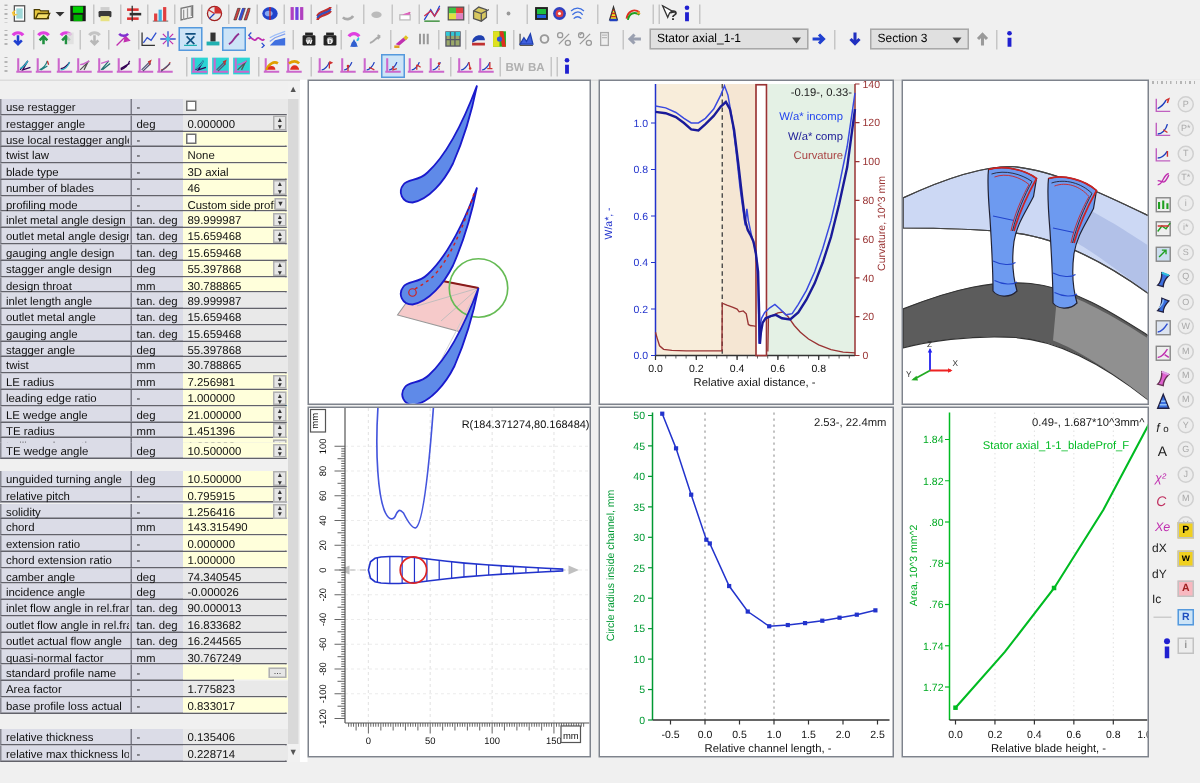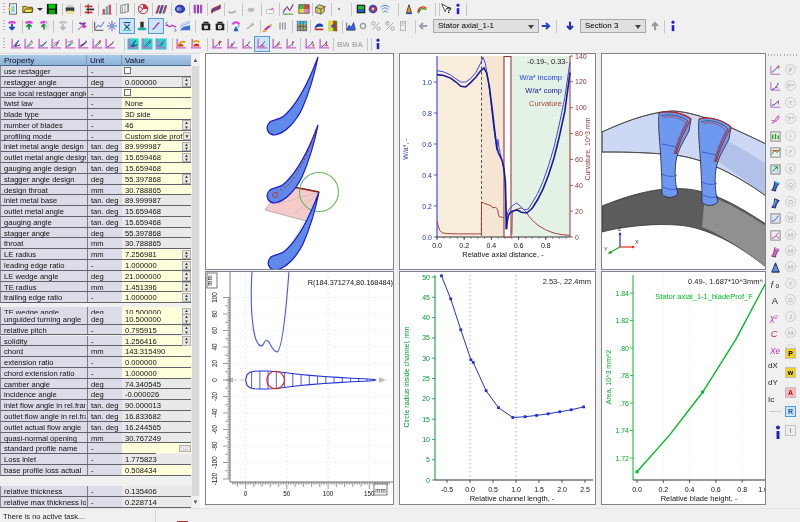--- a/index.html
+++ b/index.html
@@ -433,27 +433,20 @@
     <svg class="ico" style="left:352px;top:38px" viewBox="0 0 14 14">
       <text x="0" y="11" font-size="9" fill="#b0b0b0" font-weight="bold">BA</text>
     </svg>
     <span class="sep" style="left:367px;top:37.5px"></span>
     <span class="sep" style="left:371px;top:37.5px"></span>
     <svg class="ico" style="left:372px;top:38px" viewBox="0 0 14 14">
       <circle cx="7" cy="2.5" r="1.8" fill="#2020d0"></circle>
       <path d="M5.5 6h3v7h-3z" fill="#2020d0"></path>
     </svg>
 <div class="abs" style="left:0;top:52.5px;width:800px;height:1px;background:#dcdcdc"></div>
-<div class="abs" style="left:0;top:55.0px;width:191px;height:11.0px;background:linear-gradient(#a9c8e6,#8db3d8);border-bottom:1px solid #4a6a90;font-size:8px;color:#0a0a20;white-space:nowrap">
-      <span class="abs" style="left:4px;top:0.5px">Property</span>
-      <span class="abs" style="left:86px;top:0;width:1px;height:11px;background:#7a9ac0"></span>
-      <span class="abs" style="left:90px;top:0.5px">Unit</span>
-      <span class="abs" style="left:121px;top:0;width:1px;height:11px;background:#7a9ac0"></span>
-      <span class="abs" style="left:125px;top:0.5px">Value</span>
-    </div>
 <div class="abs" style="left:0;top:66.0px;width:191px;height:10.78px;border-bottom:1px solid #62626a;border-left:1px solid #8a8a94;border-right:1px solid #62626a;font-size:7.6px;color:#101010;background:#dbdce7;white-space:nowrap">
       <span class="abs" style="left:3px;top:1px;width:82px;overflow:hidden">use restagger</span>
       <span class="abs" style="left:86px;top:0;width:1px;height:100%;background:#7e7e8a"></span>
       <span class="abs" style="left:90px;top:1px">-</span>
       <span class="abs" style="left:121px;top:0;width:70px;height:100%;background:#e9e9e9"></span>
       <span class="abs" style="left:123px;top:1px;width:7px;height:7px;background:#fff;border:1px solid #707070"></span>
     </div>
     <div class="abs" style="left:0;top:76.78px;width:191px;height:10.78px;border-bottom:1px solid #62626a;border-left:1px solid #8a8a94;border-right:1px solid #62626a;font-size:7.6px;color:#101010;background:#dbdce7;white-space:nowrap">
       <span class="abs" style="left:3px;top:1px;width:82px;overflow:hidden">restagger angle</span>
       <span class="abs" style="left:86px;top:0;width:1px;height:100%;background:#7e7e8a"></span>
@@ -474,21 +467,21 @@
       <span class="abs" style="left:86px;top:0;width:1px;height:100%;background:#7e7e8a"></span>
       <span class="abs" style="left:90px;top:1px">-</span>
       <span class="abs" style="left:121px;top:0;width:70px;height:100%;background:#ffffdb"></span>
       <span class="abs" style="left:124px;top:1px">None</span>
     </div>
     <div class="abs" style="left:0;top:109.12px;width:191px;height:10.78px;border-bottom:1px solid #62626a;border-left:1px solid #8a8a94;border-right:1px solid #62626a;font-size:7.6px;color:#101010;background:#dbdce7;white-space:nowrap">
       <span class="abs" style="left:3px;top:1px;width:82px;overflow:hidden">blade type</span>
       <span class="abs" style="left:86px;top:0;width:1px;height:100%;background:#7e7e8a"></span>
       <span class="abs" style="left:90px;top:1px">-</span>
       <span class="abs" style="left:121px;top:0;width:70px;height:100%;background:#ffffdb"></span>
-      <span class="abs" style="left:124px;top:1px">3D side</span>
+      <span class="abs" style="left:124px;top:1px">3D axial</span>
     </div>
     <div class="abs" style="left:0;top:119.9px;width:191px;height:10.78px;border-bottom:1px solid #62626a;border-left:1px solid #8a8a94;border-right:1px solid #62626a;font-size:7.6px;color:#101010;background:#dbdce7;white-space:nowrap">
       <span class="abs" style="left:3px;top:1px;width:73px;overflow:hidden">number of blades</span>
       <span class="abs" style="left:86px;top:0;width:1px;height:100%;background:#7e7e8a"></span>
       <span class="abs" style="left:90px;top:1px">-</span>
       <span class="abs" style="left:121px;top:0;width:70px;height:100%;background:#ffffdb"></span>
       <span class="abs" style="left:124px;top:1px">46</span>
       <span class="abs" style="left:181px;top:0.5px;width:9px;height:9.5px;background:#e6e6e6;border:1px solid #b0b0b0;font-size:4.5px;color:#333;line-height:4.4px;text-align:center">▲<br>▼</span>
     </div>
     <div class="abs" style="left:0;top:130.68px;width:191px;height:10.78px;border-bottom:1px solid #62626a;border-left:1px solid #8a8a94;border-right:1px solid #62626a;font-size:7.6px;color:#101010;background:#dbdce7;white-space:nowrap">
@@ -531,21 +524,21 @@
       <span class="abs" style="left:181px;top:0.5px;width:9px;height:9.5px;background:#e6e6e6;border:1px solid #b0b0b0;font-size:4.5px;color:#333;line-height:4.4px;text-align:center">▲<br>▼</span>
     </div>
     <div class="abs" style="left:0;top:184.58px;width:191px;height:10.78px;border-bottom:1px solid #62626a;border-left:1px solid #8a8a94;border-right:1px solid #62626a;font-size:7.6px;color:#101010;background:#dbdce7;white-space:nowrap">
       <span class="abs" style="left:3px;top:1px;width:82px;overflow:hidden">design throat</span>
       <span class="abs" style="left:86px;top:0;width:1px;height:100%;background:#7e7e8a"></span>
       <span class="abs" style="left:90px;top:1px">mm</span>
       <span class="abs" style="left:121px;top:0;width:70px;height:100%;background:#ffffdb"></span>
       <span class="abs" style="left:124px;top:1px">30.788865</span>
     </div>
     <div class="abs" style="left:0;top:195.36px;width:191px;height:10.78px;border-bottom:1px solid #62626a;border-left:1px solid #8a8a94;border-right:1px solid #62626a;font-size:7.6px;color:#101010;background:#dbdce7;white-space:nowrap">
-      <span class="abs" style="left:3px;top:1px;width:82px;overflow:hidden">inlet metal base</span>
+      <span class="abs" style="left:3px;top:1px;width:82px;overflow:hidden">inlet length angle</span>
       <span class="abs" style="left:86px;top:0;width:1px;height:100%;background:#7e7e8a"></span>
       <span class="abs" style="left:90px;top:1px">tan. deg</span>
       <span class="abs" style="left:121px;top:0;width:70px;height:100%;background:#e9e9e9"></span>
       <span class="abs" style="left:124px;top:1px">89.999987</span>
     </div>
     <div class="abs" style="left:0;top:206.14px;width:191px;height:10.78px;border-bottom:1px solid #62626a;border-left:1px solid #8a8a94;border-right:1px solid #62626a;font-size:7.6px;color:#101010;background:#dbdce7;white-space:nowrap">
       <span class="abs" style="left:3px;top:1px;width:82px;overflow:hidden">outlet metal angle</span>
       <span class="abs" style="left:86px;top:0;width:1px;height:100%;background:#7e7e8a"></span>
       <span class="abs" style="left:90px;top:1px">tan. deg</span>
       <span class="abs" style="left:121px;top:0;width:70px;height:100%;background:#e9e9e9"></span>
@@ -559,21 +552,21 @@
       <span class="abs" style="left:124px;top:1px">15.659468</span>
     </div>
     <div class="abs" style="left:0;top:227.7px;width:191px;height:10.78px;border-bottom:1px solid #62626a;border-left:1px solid #8a8a94;border-right:1px solid #62626a;font-size:7.6px;color:#101010;background:#dbdce7;white-space:nowrap">
       <span class="abs" style="left:3px;top:1px;width:82px;overflow:hidden">stagger angle</span>
       <span class="abs" style="left:86px;top:0;width:1px;height:100%;background:#7e7e8a"></span>
       <span class="abs" style="left:90px;top:1px">deg</span>
       <span class="abs" style="left:121px;top:0;width:70px;height:100%;background:#e9e9e9"></span>
       <span class="abs" style="left:124px;top:1px">55.397868</span>
     </div>
     <div class="abs" style="left:0;top:238.48px;width:191px;height:10.78px;border-bottom:1px solid #62626a;border-left:1px solid #8a8a94;border-right:1px solid #62626a;font-size:7.6px;color:#101010;background:#dbdce7;white-space:nowrap">
-      <span class="abs" style="left:3px;top:1px;width:82px;overflow:hidden">throat</span>
+      <span class="abs" style="left:3px;top:1px;width:82px;overflow:hidden">twist</span>
       <span class="abs" style="left:86px;top:0;width:1px;height:100%;background:#7e7e8a"></span>
       <span class="abs" style="left:90px;top:1px">mm</span>
       <span class="abs" style="left:121px;top:0;width:70px;height:100%;background:#e9e9e9"></span>
       <span class="abs" style="left:124px;top:1px">30.788865</span>
     </div>
     <div class="abs" style="left:0;top:249.26px;width:191px;height:10.78px;border-bottom:1px solid #62626a;border-left:1px solid #8a8a94;border-right:1px solid #62626a;font-size:7.6px;color:#101010;background:#dbdce7;white-space:nowrap">
       <span class="abs" style="left:3px;top:1px;width:82px;overflow:hidden">LE radius</span>
       <span class="abs" style="left:86px;top:0;width:1px;height:100%;background:#7e7e8a"></span>
       <span class="abs" style="left:90px;top:1px">mm</span>
       <span class="abs" style="left:121px;top:0;width:70px;height:100%;background:#ffffdb"></span>
@@ -605,21 +598,21 @@
       <span class="abs" style="left:181px;top:0.5px;width:9px;height:9.5px;background:#e6e6e6;border:1px solid #b0b0b0;font-size:4.5px;color:#333;line-height:4.4px;text-align:center">▲<br>▼</span>
     </div>
     <div class="abs" style="left:0;top:292.38px;width:191px;height:10.78px;border-bottom:1px solid #62626a;border-left:1px solid #8a8a94;border-right:1px solid #62626a;font-size:7.6px;color:#101010;background:#dbdce7;white-space:nowrap">
       <span class="abs" style="left:3px;top:1px;width:82px;overflow:hidden">trailing edge ratio</span>
       <span class="abs" style="left:86px;top:0;width:1px;height:100%;background:#7e7e8a"></span>
       <span class="abs" style="left:90px;top:1px">-</span>
       <span class="abs" style="left:121px;top:0;width:70px;height:100%;background:#ffffdb"></span>
       <span class="abs" style="left:124px;top:1px">1.000000</span>
       <span class="abs" style="left:181px;top:0.5px;width:9px;height:9.5px;background:#e6e6e6;border:1px solid #b0b0b0;font-size:4.5px;color:#333;line-height:4.4px;text-align:center">▲<br>▼</span>
     </div>
-    <div class="abs" style="left:0;top:307px;width:191px;height:10.78px;border-bottom:1px solid #62626a;border-left:1px solid #8a8a94;border-right:1px solid #62626a;font-size:7.6px;color:#101010;background:#dbdce7;white-space:nowrap">
+    <div class="abs" style="left:0;top:295px;width:191px;height:10.78px;border-bottom:1px solid #62626a;border-left:1px solid #8a8a94;border-right:1px solid #62626a;font-size:7.6px;color:#101010;background:#dbdce7;white-space:nowrap">
       <span class="abs" style="left:3px;top:1px;width:82px;overflow:hidden">TE wedge angle</span>
       <span class="abs" style="left:86px;top:0;width:1px;height:100%;background:#7e7e8a"></span>
       <span class="abs" style="left:90px;top:1px">deg</span>
       <span class="abs" style="left:121px;top:0;width:70px;height:100%;background:#ffffdb"></span>
       <span class="abs" style="left:124px;top:1px">10.500000</span>
       <span class="abs" style="left:181px;top:0.5px;width:9px;height:9.5px;background:#e6e6e6;border:1px solid #b0b0b0;font-size:4.5px;color:#333;line-height:4.4px;text-align:center">▲<br>▼</span>
     </div>
     <div class="abs" style="left:0;top:313.94px;width:191px;height:10.78px;border-bottom:1px solid #62626a;border-left:1px solid #8a8a94;border-right:1px solid #62626a;font-size:7.6px;color:#101010;background:#dbdce7;white-space:nowrap">
       <span class="abs" style="left:3px;top:1px;width:82px;overflow:hidden">unguided turning angle</span>
       <span class="abs" style="left:86px;top:0;width:1px;height:100%;background:#7e7e8a"></span>
@@ -694,46 +687,46 @@
       <span class="abs" style="left:124px;top:1px">16.833682</span>
     </div>
     <div class="abs" style="left:0;top:421.74px;width:191px;height:10.78px;border-bottom:1px solid #62626a;border-left:1px solid #8a8a94;border-right:1px solid #62626a;font-size:7.6px;color:#101010;background:#dbdce7;white-space:nowrap">
       <span class="abs" style="left:3px;top:1px;width:82px;overflow:hidden">outlet actual flow angle</span>
       <span class="abs" style="left:86px;top:0;width:1px;height:100%;background:#7e7e8a"></span>
       <span class="abs" style="left:90px;top:1px">tan. deg</span>
       <span class="abs" style="left:121px;top:0;width:70px;height:100%;background:#e9e9e9"></span>
       <span class="abs" style="left:124px;top:1px">16.244565</span>
     </div>
     <div class="abs" style="left:0;top:432.52px;width:191px;height:10.78px;border-bottom:1px solid #62626a;border-left:1px solid #8a8a94;border-right:1px solid #62626a;font-size:7.6px;color:#101010;background:#dbdce7;white-space:nowrap">
-      <span class="abs" style="left:3px;top:1px;width:82px;overflow:hidden">quasi-normal opening</span>
+      <span class="abs" style="left:3px;top:1px;width:82px;overflow:hidden">quasi-normal factor</span>
       <span class="abs" style="left:86px;top:0;width:1px;height:100%;background:#7e7e8a"></span>
       <span class="abs" style="left:90px;top:1px">mm</span>
       <span class="abs" style="left:121px;top:0;width:70px;height:100%;background:#e9e9e9"></span>
       <span class="abs" style="left:124px;top:1px">30.767249</span>
     </div>
     <div class="abs" style="left:0;top:443.3px;width:156px;height:10.78px;border-bottom:1px solid #62626a;border-left:1px solid #8a8a94;border-right:1px solid #62626a;font-size:7.6px;color:#101010;background:#dbdce7;white-space:nowrap">
       <span class="abs" style="left:3px;top:1px;width:82px;overflow:hidden">standard profile name</span>
       <span class="abs" style="left:86px;top:0;width:1px;height:100%;background:#7e7e8a"></span>
       <span class="abs" style="left:90px;top:1px">-</span>
       <span class="abs" style="left:121px;top:0;width:70px;height:100%;background:#ffffdb"></span>
       <span class="abs" style="left:178px;top:1.5px;width:12px;height:7.5px;background:#e6e6e6;border:1px solid #b0b0b0;font-size:6px;color:#333;text-align:center;line-height:4px">...</span>
     </div>
     <div class="abs" style="left:0;top:454.08px;width:191px;height:10.78px;border-bottom:1px solid #62626a;border-left:1px solid #8a8a94;border-right:1px solid #62626a;font-size:7.6px;color:#101010;background:#dbdce7;white-space:nowrap">
-      <span class="abs" style="left:3px;top:1px;width:82px;overflow:hidden">Loss inlet</span>
+      <span class="abs" style="left:3px;top:1px;width:82px;overflow:hidden">Area factor</span>
       <span class="abs" style="left:86px;top:0;width:1px;height:100%;background:#7e7e8a"></span>
       <span class="abs" style="left:90px;top:1px">-</span>
       <span class="abs" style="left:121px;top:0;width:70px;height:100%;background:#e9e9e9"></span>
       <span class="abs" style="left:124px;top:1px">1.775823</span>
     </div>
     <div class="abs" style="left:0;top:464.86px;width:191px;height:10.78px;border-bottom:1px solid #62626a;border-left:1px solid #8a8a94;border-right:1px solid #62626a;font-size:7.6px;color:#101010;background:#dbdce7;white-space:nowrap">
       <span class="abs" style="left:3px;top:1px;width:82px;overflow:hidden">base profile loss actual</span>
       <span class="abs" style="left:86px;top:0;width:1px;height:100%;background:#7e7e8a"></span>
       <span class="abs" style="left:90px;top:1px">-</span>
       <span class="abs" style="left:121px;top:0;width:70px;height:100%;background:#ffffdb"></span>
-      <span class="abs" style="left:124px;top:1px">0.508434</span>
+      <span class="abs" style="left:124px;top:1px">0.833017</span>
     </div>
     <div class="abs" style="left:0;top:486.42px;width:191px;height:10.78px;border-bottom:1px solid #62626a;border-left:1px solid #8a8a94;border-right:1px solid #62626a;font-size:7.6px;color:#101010;background:#dbdce7;white-space:nowrap">
       <span class="abs" style="left:3px;top:1px;width:100px;overflow:hidden">relative thickness</span>
       <span class="abs" style="left:86px;top:0;width:1px;height:100%;background:#7e7e8a"></span>
       <span class="abs" style="left:90px;top:1px">-</span>
       <span class="abs" style="left:121px;top:0;width:70px;height:100%;background:#e9e9e9"></span>
       <span class="abs" style="left:124px;top:1px">0.135406</span>
     </div>
     <div class="abs" style="left:0;top:497.2px;width:191px;height:10.78px;border-bottom:1px solid #62626a;border-left:1px solid #8a8a94;border-right:1px solid #62626a;font-size:7.6px;color:#101010;background:#dbdce7;white-space:nowrap">
       <span class="abs" style="left:3px;top:1px;width:82px;overflow:hidden">relative max thickness locatio</span>
@@ -1347,17 +1340,12 @@
       <span class="abs" style="left:19px;top:241.3px;width:11px;height:11px;border:1px solid #d0d0d0;border-radius:50%;background:#ededed;font-size:6px;color:#a8a8a8;text-align:center;line-height:10px">G</span>
       <span class="abs" style="left:19px;top:257.8px;width:11px;height:11px;border:1px solid #d0d0d0;border-radius:50%;background:#ededed;font-size:6px;color:#a8a8a8;text-align:center;line-height:10px">J</span>
       <span class="abs" style="left:19px;top:274.2px;width:11px;height:11px;border:1px solid #d0d0d0;border-radius:50%;background:#ededed;font-size:6px;color:#a8a8a8;text-align:center;line-height:10px">M</span>
       <span class="abs" style="left:19px;top:290.6px;width:11px;height:11px;border:1px solid #d0d0d0;border-radius:50%;background:#ededed;font-size:6px;color:#a8a8a8;text-align:center;line-height:10px">Y</span>
       <span class="abs" style="left:19px;top:295.0px;width:11px;height:11px;border:1px solid #c2c2c2;background:#f0d020;font-size:7px;font-weight:bold;color:#000;text-align:center;line-height:10px">P</span>
       <span class="abs" style="left:19px;top:314.3px;width:11px;height:11px;border:1px solid #c2c2c2;background:#f0d020;font-size:7px;font-weight:bold;color:#000;text-align:center;line-height:10px">w</span>
       <span class="abs" style="left:19px;top:333.6px;width:11px;height:11px;border:1px solid #c2c2c2;background:#f8b8c0;font-size:7px;font-weight:bold;color:#a02020;text-align:center;line-height:10px">A</span>
       <span class="abs" style="left:19px;top:352.9px;width:11px;height:11px;border:1px solid #5599dd;background:#cde4f7;font-size:7px;font-weight:bold;color:#2050c0;text-align:center;line-height:10px">R</span>
       <span class="abs" style="left:19px;top:372.2px;width:11px;height:11px;border:1px solid #c2c2c2;background:#ededed;font-size:7px;font-weight:bold;color:#999;text-align:center;line-height:10px">i</span>
     </div>
-<div class="abs" style="left:0;top:508px;width:800px;height:14px;background:#f0f0f0;border-top:1px solid #e5e5e5;font-size:7.5px;color:#222">
-<span class="abs" style="left:3px;top:2.5px">There is no active task...</span>
-<span class="abs" style="left:155px;top:1px;width:1px;height:12px;background:#d8d8d8"></span>
-<span class="abs" style="left:177px;top:12px;width:11px;height:2px;background:#cc2222"></span>
-</div>
 </div>
 </body></html>

